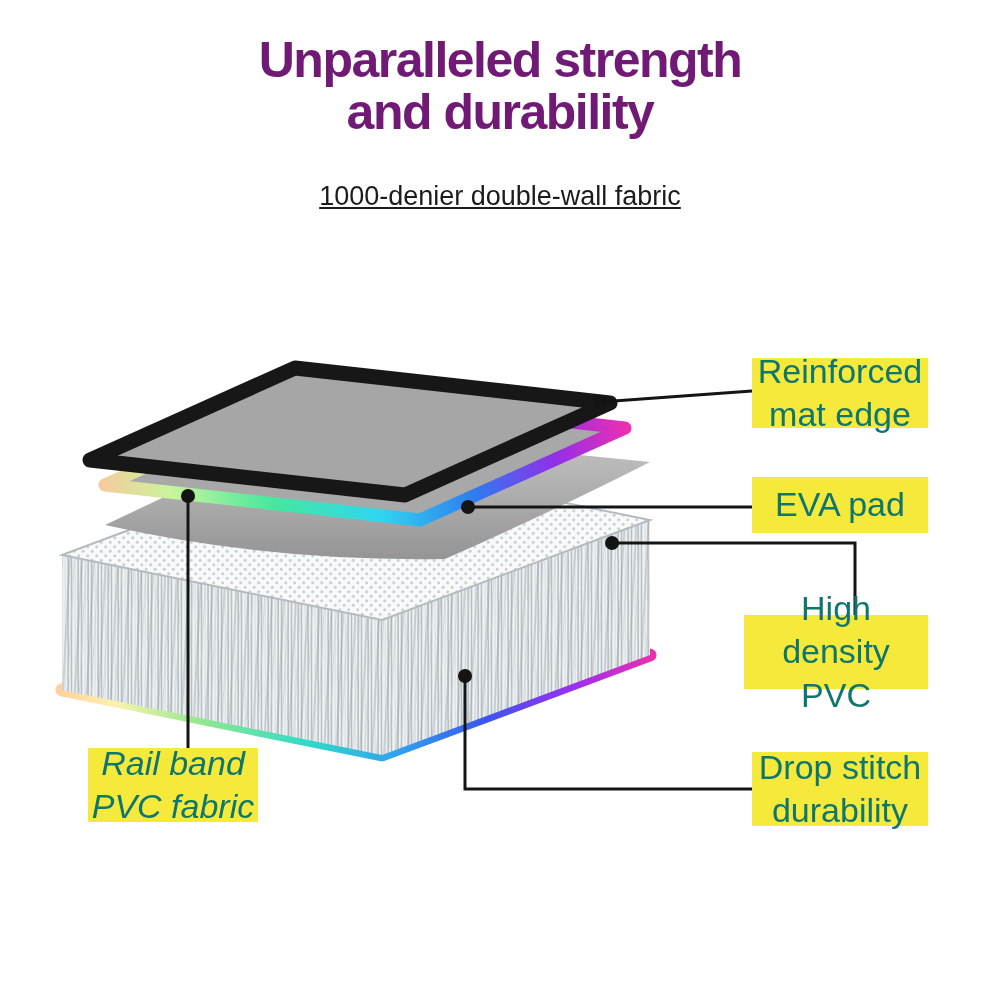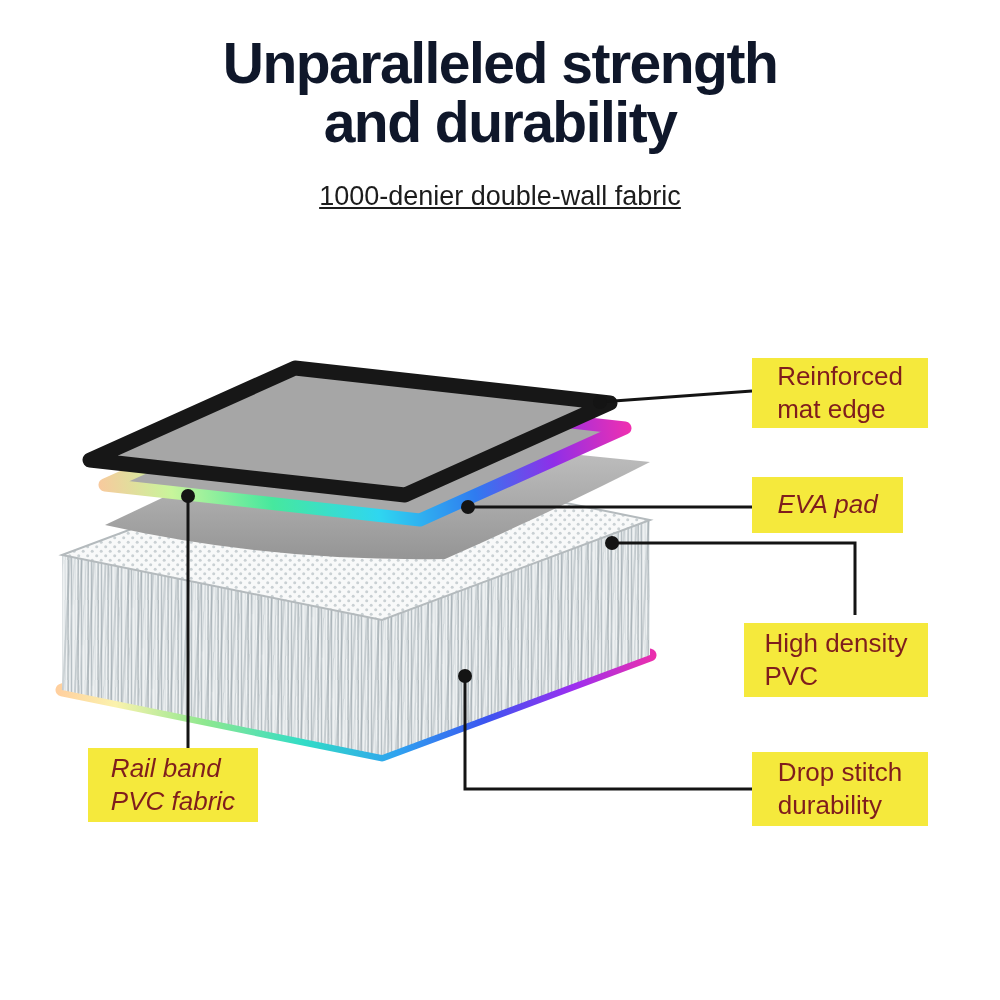--- a/index.html
+++ b/index.html
@@ -2,36 +2,36 @@
 <html><head>
 <meta charset="utf-8">
 <style>
   html,body{margin:0;padding:0;background:#ffffff;}
   .page{
     position:relative;width:1000px;height:1000px;background:#ffffff;
     font-family:"Liberation Sans","DejaVu Sans",sans-serif;overflow:hidden;
   }
   .title{
     position:absolute;top:34px;left:0;width:1000px;text-align:center;
-    font-size:57px;font-weight:800;letter-spacing:-1.5px;line-height:1.04;
-    color:#0f172a;white-space:pre-line;
+    font-size:50px;font-weight:800;letter-spacing:-1.5px;line-height:1.04;
+    color:#701a75;white-space:pre-line;
   }
   .subtitle{
     position:absolute;top:181px;left:0;width:1000px;text-align:center;
     font-size:27px;font-weight:500;color:#1c1c1c;white-space:pre-line;text-decoration:underline;
   }
   .diagram-svg{position:absolute;left:0;top:0;z-index:1;}
   .callout-label{
-    position:absolute;z-index:2;background:#F5E93C;color:#7f1d1d;
-    display:flex;align-items:center;justify-content:center;text-align:left;
-    font-size:26px;line-height:1.27;white-space:pre-line;font-weight:500;
+    position:absolute;z-index:2;background:#F5E93C;color:#0f766e;
+    display:flex;align-items:center;justify-content:center;text-align:center;
+    font-size:34px;line-height:1.27;white-space:pre-line;font-weight:500;
   }
   .lbl-reinforced{left:752px;top:358px;width:176px;height:70px;}
-  .lbl-eva{left:752px;top:477px;width:151px;height:56px;font-style:italic;}
-  .lbl-high{left:744px;top:615px;width:184px;height:74px;margin-top:8px;}
+  .lbl-eva{left:752px;top:477px;width:176px;height:56px;}
+  .lbl-high{left:744px;top:615px;width:184px;height:74px;}
   .lbl-drop{left:752px;top:752px;width:176px;height:74px;}
   .lbl-rail{left:88px;top:748px;width:170px;height:74px;font-style:italic;}
 </style>
 </head>
 <body>
 
 <div class="page">
 
   <div class="title">Unparalleled strength
 and durability</div>

